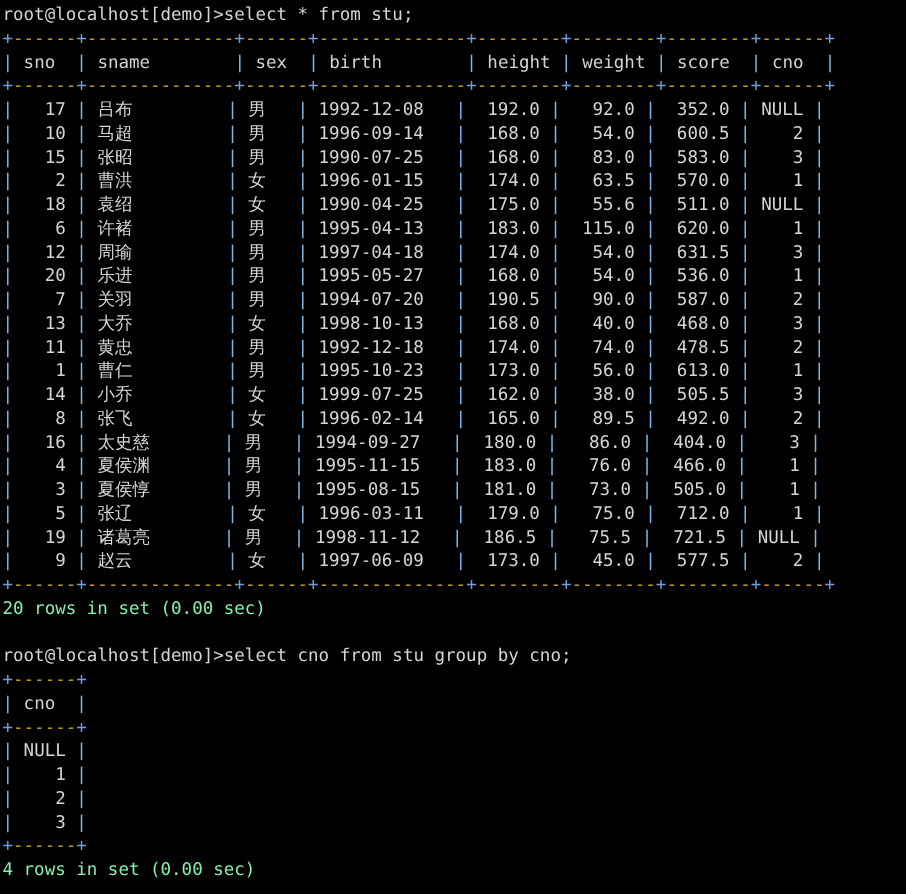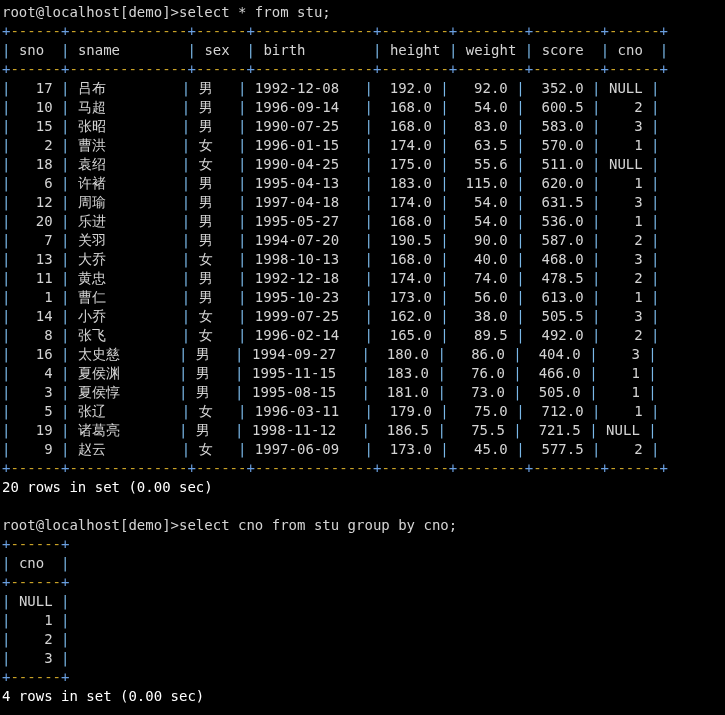--- a/index.html
+++ b/index.html
@@ -27,21 +27,21 @@
     white-space: pre;
   }
   .blank { height: 19px; }
 
   
   .plus  { color: #6a9fe0; }   
   .dash  { color: #c9a227; }   
   .pipe  { color: #7ab8e8; }   
   .cell  { color: #d4d4d4; }
   .prompt{ color: #d4d4d4; }
-  .status{ color: #ffffff; }
+  .status{ color: #86efac; }
   .cjk {
     font-family: Liberation Serif, serif;
     font-size: 14px;
   }
 </style>
 </head>
 <body>
 
 <div id="terminal"><div class="line"><span class="prompt">root@localhost[demo]&gt;</span><span class="cell">select * from stu;</span></div><div class="line"><span class="plus">+</span><span class="dash">------</span><span class="plus">+</span><span class="dash">--------------</span><span class="plus">+</span><span class="dash">------</span><span class="plus">+</span><span class="dash">--------------</span><span class="plus">+</span><span class="dash">--------</span><span class="plus">+</span><span class="dash">--------</span><span class="plus">+</span><span class="dash">--------</span><span class="plus">+</span><span class="dash">------</span><span class="plus">+</span></div><div class="line"><span class="pipe">|</span><span class="cell"> </span><span class="cell">sno</span><span class="cell">  </span><span class="pipe">|</span><span class="cell"> </span><span class="cell">sname</span><span class="cell">        </span><span class="pipe">|</span><span class="cell"> </span><span class="cell">sex</span><span class="cell">  </span><span class="pipe">|</span><span class="cell"> </span><span class="cell">birth</span><span class="cell">        </span><span class="pipe">|</span><span class="cell"> </span><span class="cell">height</span><span class="cell"> </span><span class="pipe">|</span><span class="cell"> </span><span class="cell">weight</span><span class="cell"> </span><span class="pipe">|</span><span class="cell"> </span><span class="cell">score</span><span class="cell">  </span><span class="pipe">|</span><span class="cell"> </span><span class="cell">cno</span><span class="cell">  </span><span class="pipe">|</span></div><div class="line"><span class="plus">+</span><span class="dash">------</span><span class="plus">+</span><span class="dash">--------------</span><span class="plus">+</span><span class="dash">------</span><span class="plus">+</span><span class="dash">--------------</span><span class="plus">+</span><span class="dash">--------</span><span class="plus">+</span><span class="dash">--------</span><span class="plus">+</span><span class="dash">--------</span><span class="plus">+</span><span class="dash">------</span><span class="plus">+</span></div><div class="line"><span class="pipe">|</span><span class="cell">   </span><span class="cell">17</span><span class="cell"> </span><span class="pipe">|</span><span class="cell"> </span><span class="cjk cell">吕布</span><span class="cell">         </span><span class="pipe">|</span><span class="cell"> </span><span class="cjk cell">男</span><span class="cell">   </span><span class="pipe">|</span><span class="cell"> </span><span class="cell">1992-12-08</span><span class="cell">   </span><span class="pipe">|</span><span class="cell">  </span><span class="cell">192.0</span><span class="cell"> </span><span class="pipe">|</span><span class="cell">   </span><span class="cell">92.0</span><span class="cell"> </span><span class="pipe">|</span><span class="cell">  </span><span class="cell">352.0</span><span class="cell"> </span><span class="pipe">|</span><span class="cell"> </span><span class="cell">NULL</span><span class="cell"> </span><span class="pipe">|</span></div><div class="line"><span class="pipe">|</span><span class="cell">   </span><span class="cell">10</span><span class="cell"> </span><span class="pipe">|</span><span class="cell"> </span><span class="cjk cell">马超</span><span class="cell">         </span><span class="pipe">|</span><span class="cell"> </span><span class="cjk cell">男</span><span class="cell">   </span><span class="pipe">|</span><span class="cell"> </span><span class="cell">1996-09-14</span><span class="cell">   </span><span class="pipe">|</span><span class="cell">  </span><span class="cell">168.0</span><span class="cell"> </span><span class="pipe">|</span><span class="cell">   </span><span class="cell">54.0</span><span class="cell"> </span><span class="pipe">|</span><span class="cell">  </span><span class="cell">600.5</span><span class="cell"> </span><span class="pipe">|</span><span class="cell">    </span><span class="cell">2</span><span class="cell"> </span><span class="pipe">|</span></div><div class="line"><span class="pipe">|</span><span class="cell">   </span><span class="cell">15</span><span class="cell"> </span><span class="pipe">|</span><span class="cell"> </span><span class="cjk cell">张昭</span><span class="cell">         </span><span class="pipe">|</span><span class="cell"> </span><span class="cjk cell">男</span><span class="cell">   </span><span class="pipe">|</span><span class="cell"> </span><span class="cell">1990-07-25</span><span class="cell">   </span><span class="pipe">|</span><span class="cell">  </span><span class="cell">168.0</span><span class="cell"> </span><span class="pipe">|</span><span class="cell">   </span><span class="cell">83.0</span><span class="cell"> </span><span class="pipe">|</span><span class="cell">  </span><span class="cell">583.0</span><span class="cell"> </span><span class="pipe">|</span><span class="cell">    </span><span class="cell">3</span><span class="cell"> </span><span class="pipe">|</span></div><div class="line"><span class="pipe">|</span><span class="cell">    </span><span class="cell">2</span><span class="cell"> </span><span class="pipe">|</span><span class="cell"> </span><span class="cjk cell">曹洪</span><span class="cell">         </span><span class="pipe">|</span><span class="cell"> </span><span class="cjk cell">女</span><span class="cell">   </span><span class="pipe">|</span><span class="cell"> </span><span class="cell">1996-01-15</span><span class="cell">   </span><span class="pipe">|</span><span class="cell">  </span><span class="cell">174.0</span><span class="cell"> </span><span class="pipe">|</span><span class="cell">   </span><span class="cell">63.5</span><span class="cell"> </span><span class="pipe">|</span><span class="cell">  </span><span class="cell">570.0</span><span class="cell"> </span><span class="pipe">|</span><span class="cell">    </span><span class="cell">1</span><span class="cell"> </span><span class="pipe">|</span></div><div class="line"><span class="pipe">|</span><span class="cell">   </span><span class="cell">18</span><span class="cell"> </span><span class="pipe">|</span><span class="cell"> </span><span class="cjk cell">袁绍</span><span class="cell">         </span><span class="pipe">|</span><span class="cell"> </span><span class="cjk cell">女</span><span class="cell">   </span><span class="pipe">|</span><span class="cell"> </span><span class="cell">1990-04-25</span><span class="cell">   </span><span class="pipe">|</span><span class="cell">  </span><span class="cell">175.0</span><span class="cell"> </span><span class="pipe">|</span><span class="cell">   </span><span class="cell">55.6</span><span class="cell"> </span><span class="pipe">|</span><span class="cell">  </span><span class="cell">511.0</span><span class="cell"> </span><span class="pipe">|</span><span class="cell"> </span><span class="cell">NULL</span><span class="cell"> </span><span class="pipe">|</span></div><div class="line"><span class="pipe">|</span><span class="cell">    </span><span class="cell">6</span><span class="cell"> </span><span class="pipe">|</span><span class="cell"> </span><span class="cjk cell">许褚</span><span class="cell">         </span><span class="pipe">|</span><span class="cell"> </span><span class="cjk cell">男</span><span class="cell">   </span><span class="pipe">|</span><span class="cell"> </span><span class="cell">1995-04-13</span><span class="cell">   </span><span class="pipe">|</span><span class="cell">  </span><span class="cell">183.0</span><span class="cell"> </span><span class="pipe">|</span><span class="cell">  </span><span class="cell">115.0</span><span class="cell"> </span><span class="pipe">|</span><span class="cell">  </span><span class="cell">620.0</span><span class="cell"> </span><span class="pipe">|</span><span class="cell">    </span><span class="cell">1</span><span class="cell"> </span><span class="pipe">|</span></div><div class="line"><span class="pipe">|</span><span class="cell">   </span><span class="cell">12</span><span class="cell"> </span><span class="pipe">|</span><span class="cell"> </span><span class="cjk cell">周瑜</span><span class="cell">         </span><span class="pipe">|</span><span class="cell"> </span><span class="cjk cell">男</span><span class="cell">   </span><span class="pipe">|</span><span class="cell"> </span><span class="cell">1997-04-18</span><span class="cell">   </span><span class="pipe">|</span><span class="cell">  </span><span class="cell">174.0</span><span class="cell"> </span><span class="pipe">|</span><span class="cell">   </span><span class="cell">54.0</span><span class="cell"> </span><span class="pipe">|</span><span class="cell">  </span><span class="cell">631.5</span><span class="cell"> </span><span class="pipe">|</span><span class="cell">    </span><span class="cell">3</span><span class="cell"> </span><span class="pipe">|</span></div><div class="line"><span class="pipe">|</span><span class="cell">   </span><span class="cell">20</span><span class="cell"> </span><span class="pipe">|</span><span class="cell"> </span><span class="cjk cell">乐进</span><span class="cell">         </span><span class="pipe">|</span><span class="cell"> </span><span class="cjk cell">男</span><span class="cell">   </span><span class="pipe">|</span><span class="cell"> </span><span class="cell">1995-05-27</span><span class="cell">   </span><span class="pipe">|</span><span class="cell">  </span><span class="cell">168.0</span><span class="cell"> </span><span class="pipe">|</span><span class="cell">   </span><span class="cell">54.0</span><span class="cell"> </span><span class="pipe">|</span><span class="cell">  </span><span class="cell">536.0</span><span class="cell"> </span><span class="pipe">|</span><span class="cell">    </span><span class="cell">1</span><span class="cell"> </span><span class="pipe">|</span></div><div class="line"><span class="pipe">|</span><span class="cell">    </span><span class="cell">7</span><span class="cell"> </span><span class="pipe">|</span><span class="cell"> </span><span class="cjk cell">关羽</span><span class="cell">         </span><span class="pipe">|</span><span class="cell"> </span><span class="cjk cell">男</span><span class="cell">   </span><span class="pipe">|</span><span class="cell"> </span><span class="cell">1994-07-20</span><span class="cell">   </span><span class="pipe">|</span><span class="cell">  </span><span class="cell">190.5</span><span class="cell"> </span><span class="pipe">|</span><span class="cell">   </span><span class="cell">90.0</span><span class="cell"> </span><span class="pipe">|</span><span class="cell">  </span><span class="cell">587.0</span><span class="cell"> </span><span class="pipe">|</span><span class="cell">    </span><span class="cell">2</span><span class="cell"> </span><span class="pipe">|</span></div><div class="line"><span class="pipe">|</span><span class="cell">   </span><span class="cell">13</span><span class="cell"> </span><span class="pipe">|</span><span class="cell"> </span><span class="cjk cell">大乔</span><span class="cell">         </span><span class="pipe">|</span><span class="cell"> </span><span class="cjk cell">女</span><span class="cell">   </span><span class="pipe">|</span><span class="cell"> </span><span class="cell">1998-10-13</span><span class="cell">   </span><span class="pipe">|</span><span class="cell">  </span><span class="cell">168.0</span><span class="cell"> </span><span class="pipe">|</span><span class="cell">   </span><span class="cell">40.0</span><span class="cell"> </span><span class="pipe">|</span><span class="cell">  </span><span class="cell">468.0</span><span class="cell"> </span><span class="pipe">|</span><span class="cell">    </span><span class="cell">3</span><span class="cell"> </span><span class="pipe">|</span></div><div class="line"><span class="pipe">|</span><span class="cell">   </span><span class="cell">11</span><span class="cell"> </span><span class="pipe">|</span><span class="cell"> </span><span class="cjk cell">黄忠</span><span class="cell">         </span><span class="pipe">|</span><span class="cell"> </span><span class="cjk cell">男</span><span class="cell">   </span><span class="pipe">|</span><span class="cell"> </span><span class="cell">1992-12-18</span><span class="cell">   </span><span class="pipe">|</span><span class="cell">  </span><span class="cell">174.0</span><span class="cell"> </span><span class="pipe">|</span><span class="cell">   </span><span class="cell">74.0</span><span class="cell"> </span><span class="pipe">|</span><span class="cell">  </span><span class="cell">478.5</span><span class="cell"> </span><span class="pipe">|</span><span class="cell">    </span><span class="cell">2</span><span class="cell"> </span><span class="pipe">|</span></div><div class="line"><span class="pipe">|</span><span class="cell">    </span><span class="cell">1</span><span class="cell"> </span><span class="pipe">|</span><span class="cell"> </span><span class="cjk cell">曹仁</span><span class="cell">         </span><span class="pipe">|</span><span class="cell"> </span><span class="cjk cell">男</span><span class="cell">   </span><span class="pipe">|</span><span class="cell"> </span><span class="cell">1995-10-23</span><span class="cell">   </span><span class="pipe">|</span><span class="cell">  </span><span class="cell">173.0</span><span class="cell"> </span><span class="pipe">|</span><span class="cell">   </span><span class="cell">56.0</span><span class="cell"> </span><span class="pipe">|</span><span class="cell">  </span><span class="cell">613.0</span><span class="cell"> </span><span class="pipe">|</span><span class="cell">    </span><span class="cell">1</span><span class="cell"> </span><span class="pipe">|</span></div><div class="line"><span class="pipe">|</span><span class="cell">   </span><span class="cell">14</span><span class="cell"> </span><span class="pipe">|</span><span class="cell"> </span><span class="cjk cell">小乔</span><span class="cell">         </span><span class="pipe">|</span><span class="cell"> </span><span class="cjk cell">女</span><span class="cell">   </span><span class="pipe">|</span><span class="cell"> </span><span class="cell">1999-07-25</span><span class="cell">   </span><span class="pipe">|</span><span class="cell">  </span><span class="cell">162.0</span><span class="cell"> </span><span class="pipe">|</span><span class="cell">   </span><span class="cell">38.0</span><span class="cell"> </span><span class="pipe">|</span><span class="cell">  </span><span class="cell">505.5</span><span class="cell"> </span><span class="pipe">|</span><span class="cell">    </span><span class="cell">3</span><span class="cell"> </span><span class="pipe">|</span></div><div class="line"><span class="pipe">|</span><span class="cell">    </span><span class="cell">8</span><span class="cell"> </span><span class="pipe">|</span><span class="cell"> </span><span class="cjk cell">张飞</span><span class="cell">         </span><span class="pipe">|</span><span class="cell"> </span><span class="cjk cell">女</span><span class="cell">   </span><span class="pipe">|</span><span class="cell"> </span><span class="cell">1996-02-14</span><span class="cell">   </span><span class="pipe">|</span><span class="cell">  </span><span class="cell">165.0</span><span class="cell"> </span><span class="pipe">|</span><span class="cell">   </span><span class="cell">89.5</span><span class="cell"> </span><span class="pipe">|</span><span class="cell">  </span><span class="cell">492.0</span><span class="cell"> </span><span class="pipe">|</span><span class="cell">    </span><span class="cell">2</span><span class="cell"> </span><span class="pipe">|</span></div><div class="line"><span class="pipe">|</span><span class="cell">   </span><span class="cell">16</span><span class="cell"> </span><span class="pipe">|</span><span class="cell"> </span><span class="cjk cell">太史慈</span><span class="cell">       </span><span class="pipe">|</span><span class="cell"> </span><span class="cjk cell">男</span><span class="cell">   </span><span class="pipe">|</span><span class="cell"> </span><span class="cell">1994-09-27</span><span class="cell">   </span><span class="pipe">|</span><span class="cell">  </span><span class="cell">180.0</span><span class="cell"> </span><span class="pipe">|</span><span class="cell">   </span><span class="cell">86.0</span><span class="cell"> </span><span class="pipe">|</span><span class="cell">  </span><span class="cell">404.0</span><span class="cell"> </span><span class="pipe">|</span><span class="cell">    </span><span class="cell">3</span><span class="cell"> </span><span class="pipe">|</span></div><div class="line"><span class="pipe">|</span><span class="cell">    </span><span class="cell">4</span><span class="cell"> </span><span class="pipe">|</span><span class="cell"> </span><span class="cjk cell">夏侯渊</span><span class="cell">       </span><span class="pipe">|</span><span class="cell"> </span><span class="cjk cell">男</span><span class="cell">   </span><span class="pipe">|</span><span class="cell"> </span><span class="cell">1995-11-15</span><span class="cell">   </span><span class="pipe">|</span><span class="cell">  </span><span class="cell">183.0</span><span class="cell"> </span><span class="pipe">|</span><span class="cell">   </span><span class="cell">76.0</span><span class="cell"> </span><span class="pipe">|</span><span class="cell">  </span><span class="cell">466.0</span><span class="cell"> </span><span class="pipe">|</span><span class="cell">    </span><span class="cell">1</span><span class="cell"> </span><span class="pipe">|</span></div><div class="line"><span class="pipe">|</span><span class="cell">    </span><span class="cell">3</span><span class="cell"> </span><span class="pipe">|</span><span class="cell"> </span><span class="cjk cell">夏侯惇</span><span class="cell">       </span><span class="pipe">|</span><span class="cell"> </span><span class="cjk cell">男</span><span class="cell">   </span><span class="pipe">|</span><span class="cell"> </span><span class="cell">1995-08-15</span><span class="cell">   </span><span class="pipe">|</span><span class="cell">  </span><span class="cell">181.0</span><span class="cell"> </span><span class="pipe">|</span><span class="cell">   </span><span class="cell">73.0</span><span class="cell"> </span><span class="pipe">|</span><span class="cell">  </span><span class="cell">505.0</span><span class="cell"> </span><span class="pipe">|</span><span class="cell">    </span><span class="cell">1</span><span class="cell"> </span><span class="pipe">|</span></div><div class="line"><span class="pipe">|</span><span class="cell">    </span><span class="cell">5</span><span class="cell"> </span><span class="pipe">|</span><span class="cell"> </span><span class="cjk cell">张辽</span><span class="cell">         </span><span class="pipe">|</span><span class="cell"> </span><span class="cjk cell">女</span><span class="cell">   </span><span class="pipe">|</span><span class="cell"> </span><span class="cell">1996-03-11</span><span class="cell">   </span><span class="pipe">|</span><span class="cell">  </span><span class="cell">179.0</span><span class="cell"> </span><span class="pipe">|</span><span class="cell">   </span><span class="cell">75.0</span><span class="cell"> </span><span class="pipe">|</span><span class="cell">  </span><span class="cell">712.0</span><span class="cell"> </span><span class="pipe">|</span><span class="cell">    </span><span class="cell">1</span><span class="cell"> </span><span class="pipe">|</span></div><div class="line"><span class="pipe">|</span><span class="cell">   </span><span class="cell">19</span><span class="cell"> </span><span class="pipe">|</span><span class="cell"> </span><span class="cjk cell">诸葛亮</span><span class="cell">       </span><span class="pipe">|</span><span class="cell"> </span><span class="cjk cell">男</span><span class="cell">   </span><span class="pipe">|</span><span class="cell"> </span><span class="cell">1998-11-12</span><span class="cell">   </span><span class="pipe">|</span><span class="cell">  </span><span class="cell">186.5</span><span class="cell"> </span><span class="pipe">|</span><span class="cell">   </span><span class="cell">75.5</span><span class="cell"> </span><span class="pipe">|</span><span class="cell">  </span><span class="cell">721.5</span><span class="cell"> </span><span class="pipe">|</span><span class="cell"> </span><span class="cell">NULL</span><span class="cell"> </span><span class="pipe">|</span></div><div class="line"><span class="pipe">|</span><span class="cell">    </span><span class="cell">9</span><span class="cell"> </span><span class="pipe">|</span><span class="cell"> </span><span class="cjk cell">赵云</span><span class="cell">         </span><span class="pipe">|</span><span class="cell"> </span><span class="cjk cell">女</span><span class="cell">   </span><span class="pipe">|</span><span class="cell"> </span><span class="cell">1997-06-09</span><span class="cell">   </span><span class="pipe">|</span><span class="cell">  </span><span class="cell">173.0</span><span class="cell"> </span><span class="pipe">|</span><span class="cell">   </span><span class="cell">45.0</span><span class="cell"> </span><span class="pipe">|</span><span class="cell">  </span><span class="cell">577.5</span><span class="cell"> </span><span class="pipe">|</span><span class="cell">    </span><span class="cell">2</span><span class="cell"> </span><span class="pipe">|</span></div><div class="line"><span class="plus">+</span><span class="dash">------</span><span class="plus">+</span><span class="dash">--------------</span><span class="plus">+</span><span class="dash">------</span><span class="plus">+</span><span class="dash">--------------</span><span class="plus">+</span><span class="dash">--------</span><span class="plus">+</span><span class="dash">--------</span><span class="plus">+</span><span class="dash">--------</span><span class="plus">+</span><span class="dash">------</span><span class="plus">+</span></div><div class="line status">20 rows in set (0.00 sec)</div><div class="blank"></div><div class="line"><span class="prompt">root@localhost[demo]&gt;</span><span class="cell">select cno from stu group by cno;</span></div><div class="line"><span class="plus">+</span><span class="dash">------</span><span class="plus">+</span></div><div class="line"><span class="pipe">|</span><span class="cell"> </span><span class="cell">cno</span><span class="cell">  </span><span class="pipe">|</span></div><div class="line"><span class="plus">+</span><span class="dash">------</span><span class="plus">+</span></div><div class="line"><span class="pipe">|</span><span class="cell"> </span><span class="cell">NULL</span><span class="cell"> </span><span class="pipe">|</span></div><div class="line"><span class="pipe">|</span><span class="cell">    </span><span class="cell">1</span><span class="cell"> </span><span class="pipe">|</span></div><div class="line"><span class="pipe">|</span><span class="cell">    </span><span class="cell">2</span><span class="cell"> </span><span class="pipe">|</span></div><div class="line"><span class="pipe">|</span><span class="cell">    </span><span class="cell">3</span><span class="cell"> </span><span class="pipe">|</span></div><div class="line"><span class="plus">+</span><span class="dash">------</span><span class="plus">+</span></div><div class="line status">4 rows in set (0.00 sec)</div></div>
 

